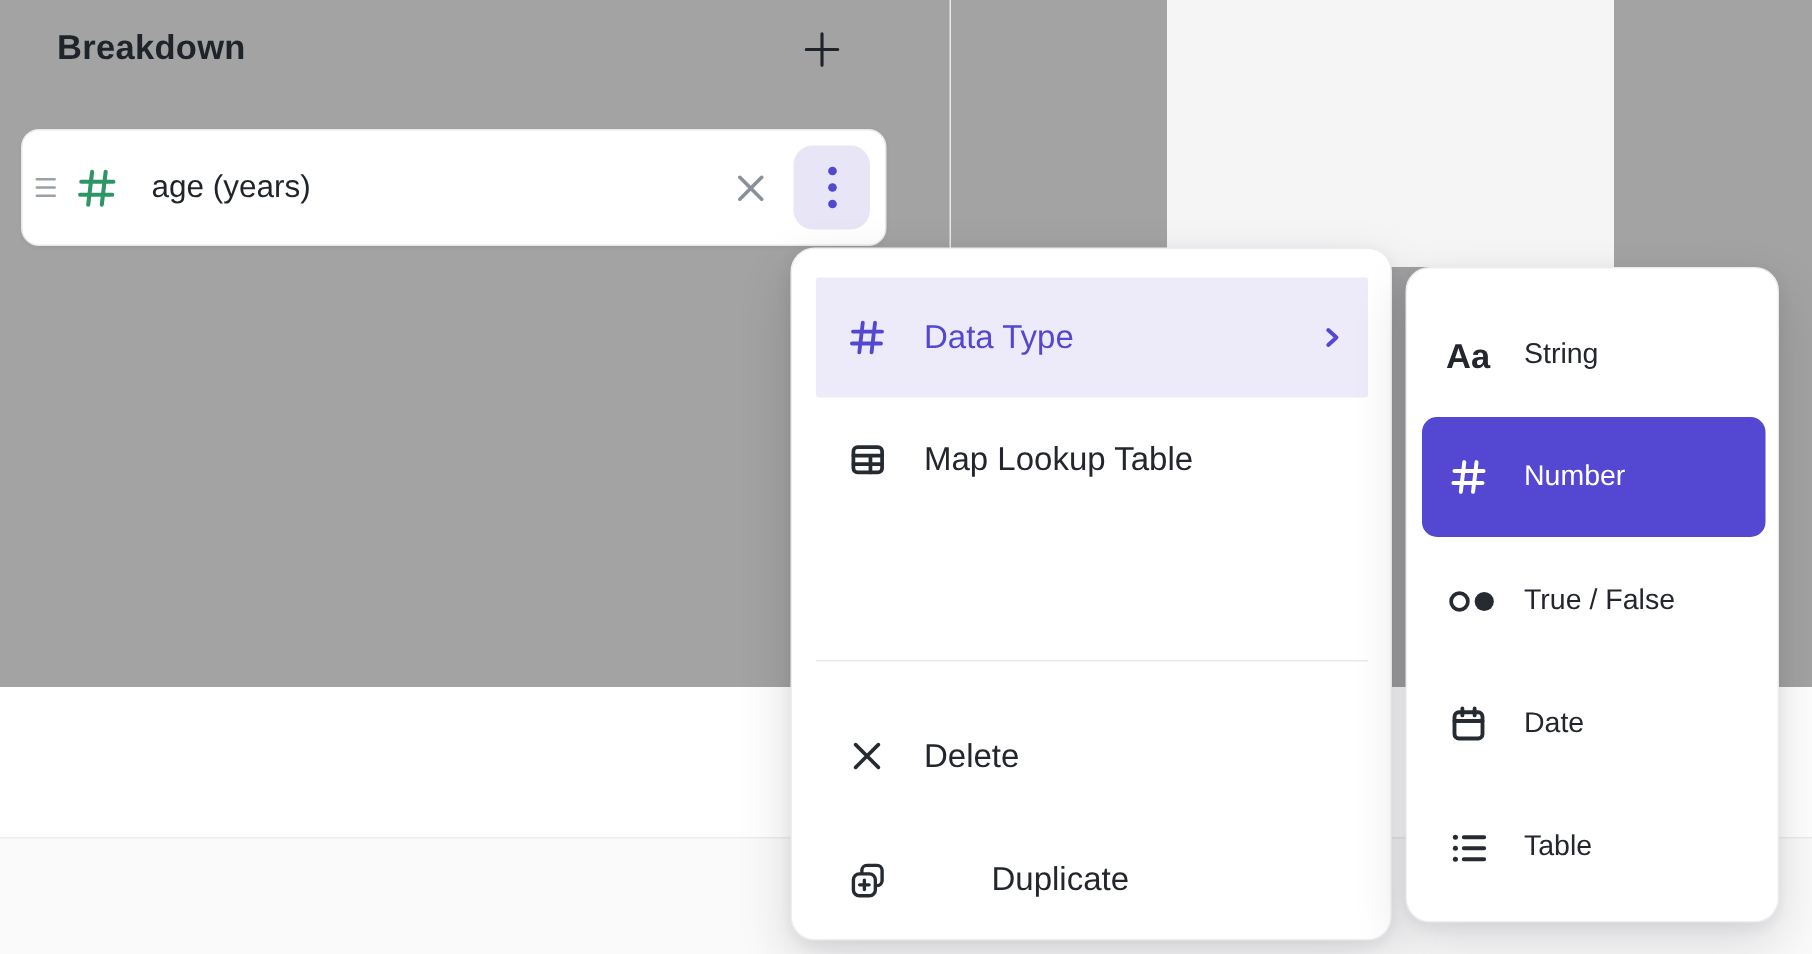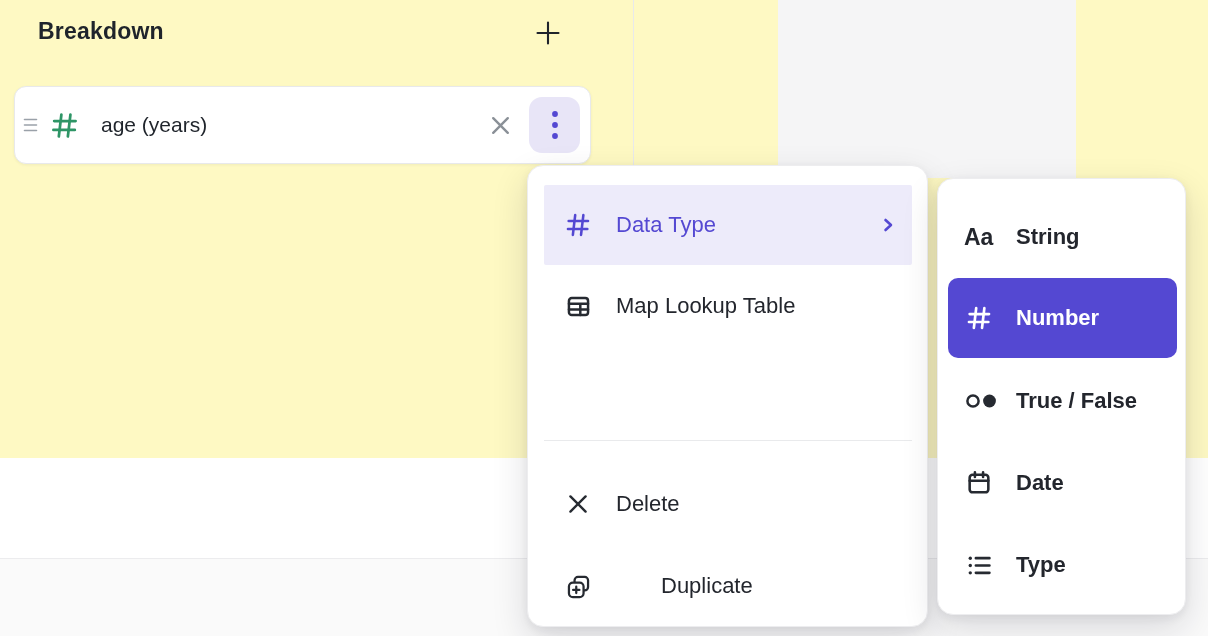--- a/index.html
+++ b/index.html
@@ -2,21 +2,21 @@
 <html style="--accent: #5448d2; --accent-soft: #edebfa; --kebab-bg: #e8e5f7; --green: #2e9566; --text: #1f242b; --icon: #262a31; --muted: #8a9097; --border: #e8e9eb; --panel-gray: #f5f5f6; --strip: #fafafa; --strip-border: #ececee; --drag: #9aa1a9;"><head>
 <meta charset="utf-8">
 <style>
   * { box-sizing: border-box; margin: 0; padding: 0; }
   html, body { width: 1208px; height: 636px; }
   body {
     font-family: "Liberation Sans", sans-serif;
     background: #ffffff;
     overflow: hidden;
   }
-  .page { position: relative; width: 1208px; height: 458px; background: #fef9c3; }
+  .page { position: relative; width: 1208px; height: 458px; background: #a3a3a3; }
 
   
   .v-divider { position: absolute; left: 633px; top: 0; width: 1px; height: 636px; background: var(--border, #e8e9eb); }
   .gray-panel { position: absolute; left: 778px; top: 0; width: 298px; height: 178px; background: var(--panel-gray, #f5f5f6); }
   .bottom-strip { position: absolute; left: 0; top: 558px; width: 1208px; height: 78px; background: var(--strip, #fafafa); border-top: 1px solid var(--strip-border, #ececee); }
 
   
   .panel-title { position: absolute; left: 38px; top: 18px; font-size: 23px; font-weight: 700; color: var(--text, #1f242b); letter-spacing: .2px; }
   .add-btn { position: absolute; left: 529px; top: 14px; width: 38px; height: 38px; background: none; border: none; display: flex; align-items: center; justify-content: center; cursor: pointer; color: var(--text, #1f242b); }
 
@@ -57,21 +57,21 @@
     position: absolute; left: 937px; top: 178px; width: 249px; height: 437px;
     background: #fff; border: 1px solid #ededef; border-radius: 16px;
     box-shadow: 0 14px 36px rgba(24,24,46,.14), 0 3px 10px rgba(24,24,46,.07);
     z-index: 6;
   }
   .srow {
     position: absolute; left: 10px; width: 229px; height: 82px; border-radius: 10px;
     display: flex; align-items: center; padding: 0 10px 0 16px; cursor: pointer;
     color: var(--icon, #262a31);
   }
-  .srow .slabel { margin-left: 22px; font-size: 22px; font-weight: 700; color: #23262d; }
+  .srow .slabel { margin-left: 22px; font-size: 19px; font-weight: 400; color: #23262d; }
   .srow.selected { background: var(--accent, #5448d2); height: 80px; color: #ffffff; }
   .srow.selected .slabel { color: #ffffff; text-align: right; }
   .sicon { display: flex; align-items: center; justify-content: center; width: 30px; }
   .aa-glyph { font-size: 23px; font-weight: 600; color: #23262d; width: 36px; display: inline-block; }
 
   svg { display: block; }
 </style>
 </head>
 <body>
 
@@ -208,18 +208,18 @@
 
     <div class="srow" style="top:345px;">
       <span class="sicon">
         <svg width="27" height="27" viewBox="0 0 24 24" fill="none" stroke="currentColor" stroke-width="2.4" stroke-linecap="round">
           <path d="M8.8 5.5h12M8.8 12h12M8.8 18.5h12"></path>
           <circle cx="3.8" cy="5.5" r="1.5" fill="currentColor" stroke="none"></circle>
           <circle cx="3.8" cy="12" r="1.5" fill="currentColor" stroke="none"></circle>
           <circle cx="3.8" cy="18.5" r="1.5" fill="currentColor" stroke="none"></circle>
         </svg>
       </span>
-      <span class="slabel">Type</span>
+      <span class="slabel">Table</span>
     </div>
 
   </div>
 
 </div>
 
 </body></html>

